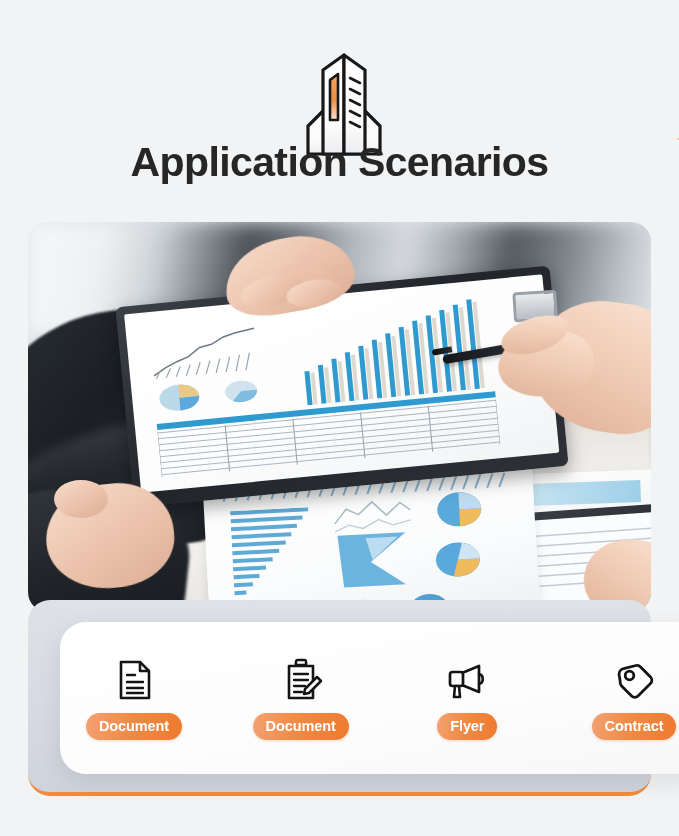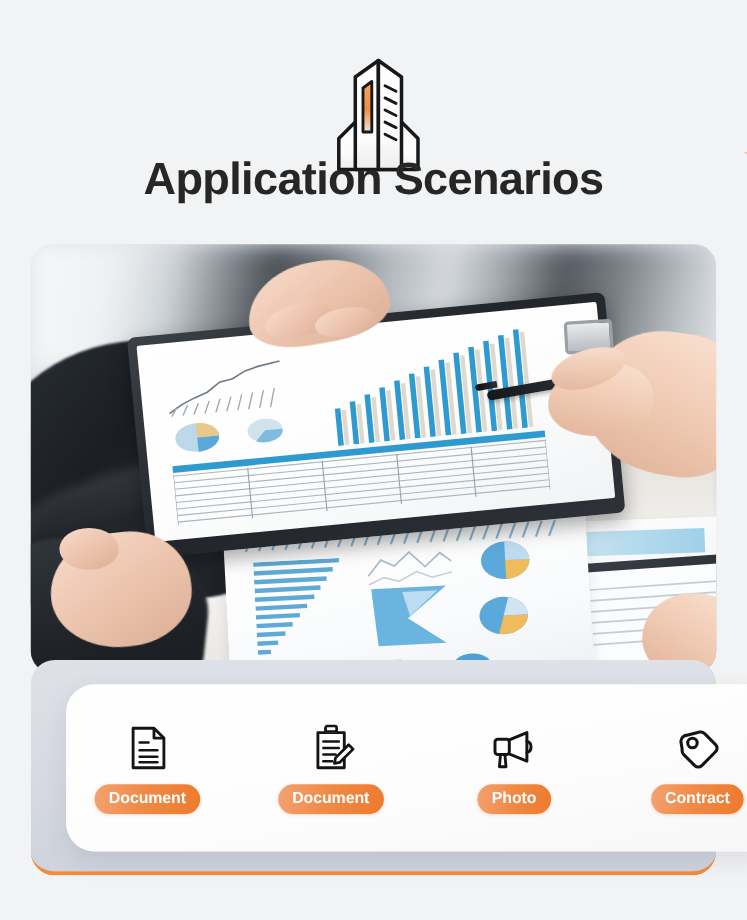--- a/index.html
+++ b/index.html
@@ -660,21 +660,21 @@
 
   <div class="cat-item">
     <span class="cat-icon">
       <svg viewBox="0 0 44 44" width="44" height="44">
         <path d="M34 8 L34 34 L17 27 L17 15 Z" fill="#ffffff" stroke="#131416" stroke-width="2.7" stroke-linejoin="round"></path>
         <rect x="5" y="14" width="13" height="14" rx="2.5" fill="#ffffff" stroke="#131416" stroke-width="2.7"></rect>
         <path d="M34 16 C39 17 39 25 34 26" fill="none" stroke="#131416" stroke-width="2.7" stroke-linecap="round"></path>
         <path d="M10 28 L9 39 L15 39 L14 28 Z" fill="#ffffff" stroke="#131416" stroke-width="2.6" stroke-linejoin="round"></path>
       </svg>
     </span>
-    <span class="cat-pill">Photo</span>
+    <span class="cat-pill">Flyer</span>
   </div>
 
   <div class="cat-item">
     <span class="cat-icon">
       <svg viewBox="0 0 44 44" width="44" height="44">
         <path d="M7 16 A6 6 0 0 1 12.5 10.3 L24 7.5 A5 5 0 0 1 28.6 9 L38.5 19 A4.5 4.5 0 0 1 38.5 25.4 L26 38 A4.5 4.5 0 0 1 19.6 38 L9.6 28 A5 5 0 0 1 8.2 23.4 Z" fill="#ffffff" stroke="#131416" stroke-width="2.8" stroke-linejoin="round"></path>
         <circle cx="17.5" cy="17.5" r="4.3" fill="#ffffff" stroke="#131416" stroke-width="2.8"></circle>
       </svg>
     </span>
     <span class="cat-pill">Contract</span>

